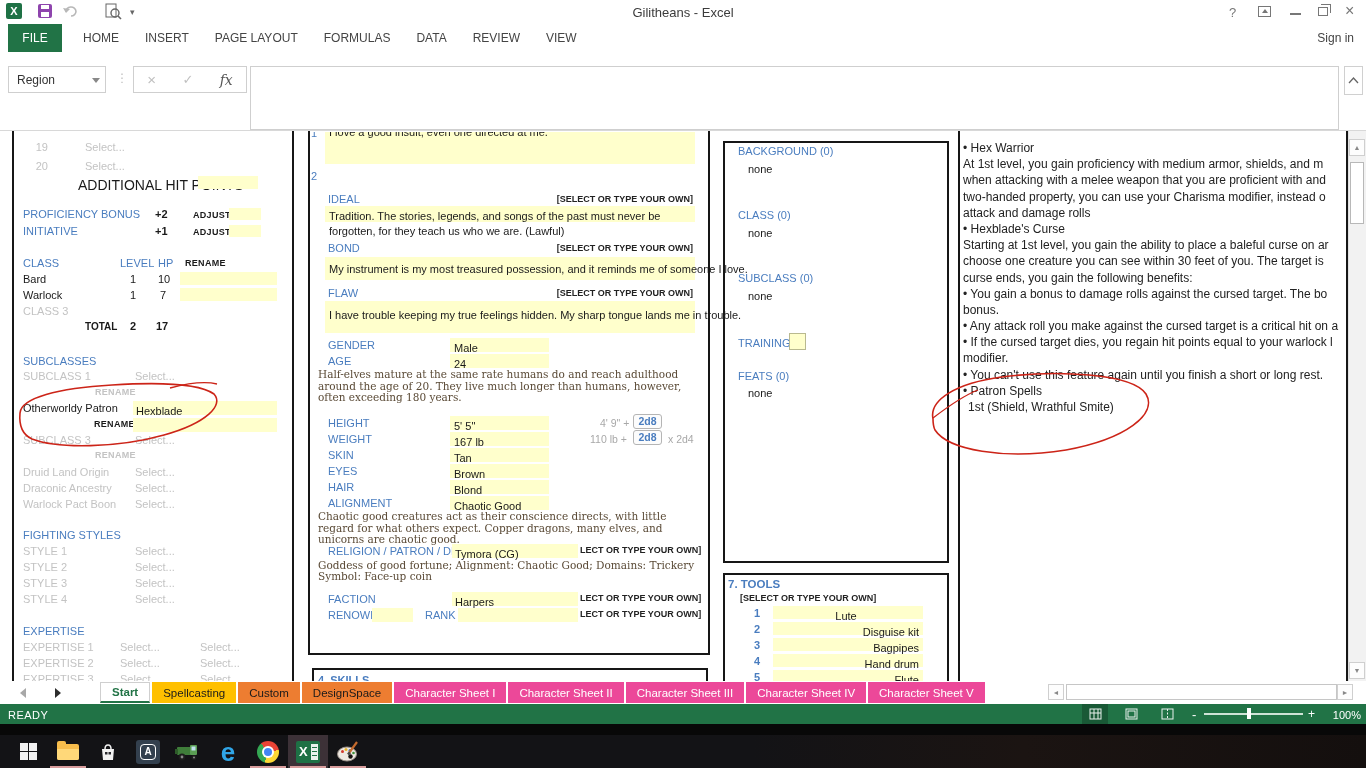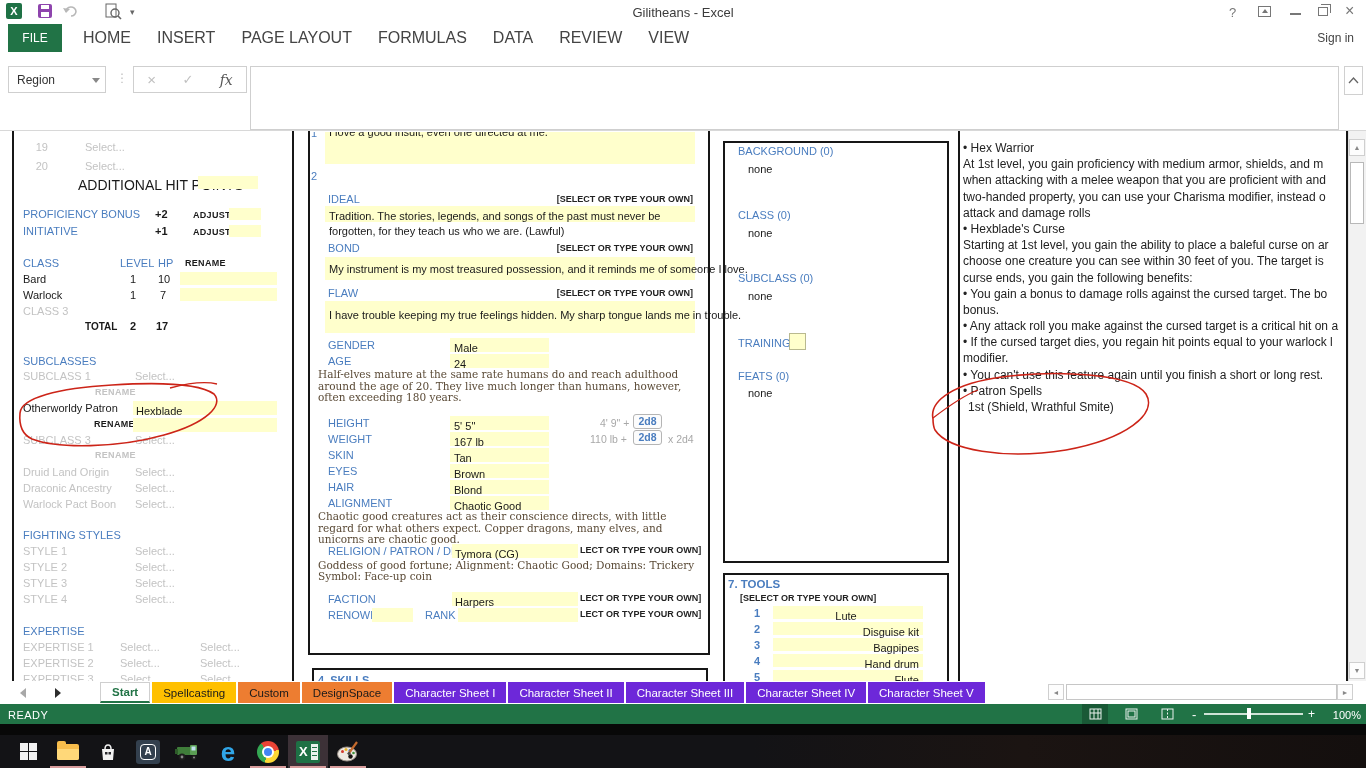--- a/index.html
+++ b/index.html
@@ -28,42 +28,42 @@
 .title-text{position:absolute;left:0;top:5px;width:1366px;text-align:center;font-size:13px;color:#3c3c3c}
 .wbtn{position:absolute;top:5px;color:#777;font-size:13px}
 .minbar{position:absolute;width:11px;height:2px;background:#777;top:13px}
 .restore{position:absolute;top:7px;width:10px;height:9px;border:1px solid #777}
 .restore:before{content:"";position:absolute;left:2px;top:-4px;width:9px;height:8px;border:1px solid #777;border-bottom:none;border-left:none}
 .ribopt{position:absolute;top:6px;width:13px;height:11px;border:1px solid #777}
 .ribopt:before{content:"";position:absolute;left:3px;top:2px;width:0;height:0;border-left:3px solid transparent;border-right:3px solid transparent;border-bottom:4px solid #777}
 
 .filetab{position:absolute;left:8px;top:24px;width:54px;height:28px;background:#217346;color:#fff;font-size:12px;display:flex;align-items:center;justify-content:center}
 .rtabs{position:absolute;left:70px;top:24px;height:28px;display:flex}
-.rtab{padding:0 13px;display:flex;align-items:center;font-size:16px;color:#444}
+.rtab{padding:0 13px;display:flex;align-items:center;font-size:12px;color:#444}
 .signin{position:absolute;right:12px;top:31px;font-size:12px;color:#444}
 
 .namebox{position:absolute;left:8px;top:66px;width:98px;height:27px;border:1px solid #cfcfcf;display:flex;align-items:center}
 .namebox span{margin-left:8px;font-size:12px;color:#333}
 .nb-dd{position:absolute;right:5px;top:11px;width:0;height:0;border-left:4px solid transparent;border-right:4px solid transparent;border-top:5px solid #888}
 .fxgroup{position:absolute;left:133px;top:66px;width:114px;height:27px;border:1px solid #cfcfcf;display:flex;align-items:center;justify-content:space-around}
 .fbar-input{position:absolute;left:250px;top:66px;width:1089px;height:64px;border:1px solid #cfcfcf;background:#fff}
 .fcollapse{position:absolute;left:1344px;top:66px;width:19px;height:29px;border:1px solid #d0d0d0;display:flex;align-items:center;justify-content:center}
 .contline{position:absolute;left:0;top:130px;width:1366px;height:1px;background:#d8d8d8}
 
 .vscroll{position:absolute;left:1348px;top:131px;width:18px;height:550px;background:#f2f2f2;border-left:1px solid #e0e0e0}
 .sbtn{position:absolute;background:#fdfdfd;border:1px solid #cfcfcf;color:#888;font-size:7px;display:flex;align-items:center;justify-content:center}
 .vthumb{position:absolute;left:1350px;top:162px;width:14px;height:62px;background:#fff;border:1px solid #b8b8b8}
 
 .tabbar{position:absolute;left:0;top:681px;width:1366px;height:23px;background:#fff}
 .tabrow{position:absolute;left:100px;top:682px;height:21px;display:flex;gap:2px}
 .tab{padding:0 11px;display:flex;align-items:center;font-size:11.5px;white-space:nowrap}
 .tstart{background:#fff;color:#217346;font-weight:bold;border:1px solid #cfcfcf;border-bottom:2px solid #217346}
 .tgold{background:#ffc000;color:#1a1a1a}
 .torange{background:#ed7d31;color:#1a1a1a}
-.tblue{background:#6d28d9;color:#fff}
+.tblue{background:#ec4899;color:#fff}
 .navarr{position:absolute;top:688px;width:0;height:0}
 .plus-circle{position:absolute;left:1117px;top:685px;width:14px;height:14px;border:1px solid #888;border-radius:50%;color:#666;font-size:11px;line-height:13px;text-align:center}
 .hscroll-track{position:absolute;left:1066px;top:684px;width:271px;height:16px;background:#fff;border:1px solid #c6c6c6}
 
 .status{position:absolute;left:0;top:704px;width:1366px;height:20px;background:#217346;color:#fff}
 .viewbtn{position:absolute;top:0;height:20px;width:26px;display:flex;align-items:center;justify-content:center}
 .zoomline{position:absolute;top:9px;height:2px;background:#cfe3d6}
 .zthumb{position:absolute;top:4px;width:4px;height:11px;background:#fff}
 
 .deskstrip{position:absolute;left:0;top:724px;width:1366px;height:11px;background:#080808}

